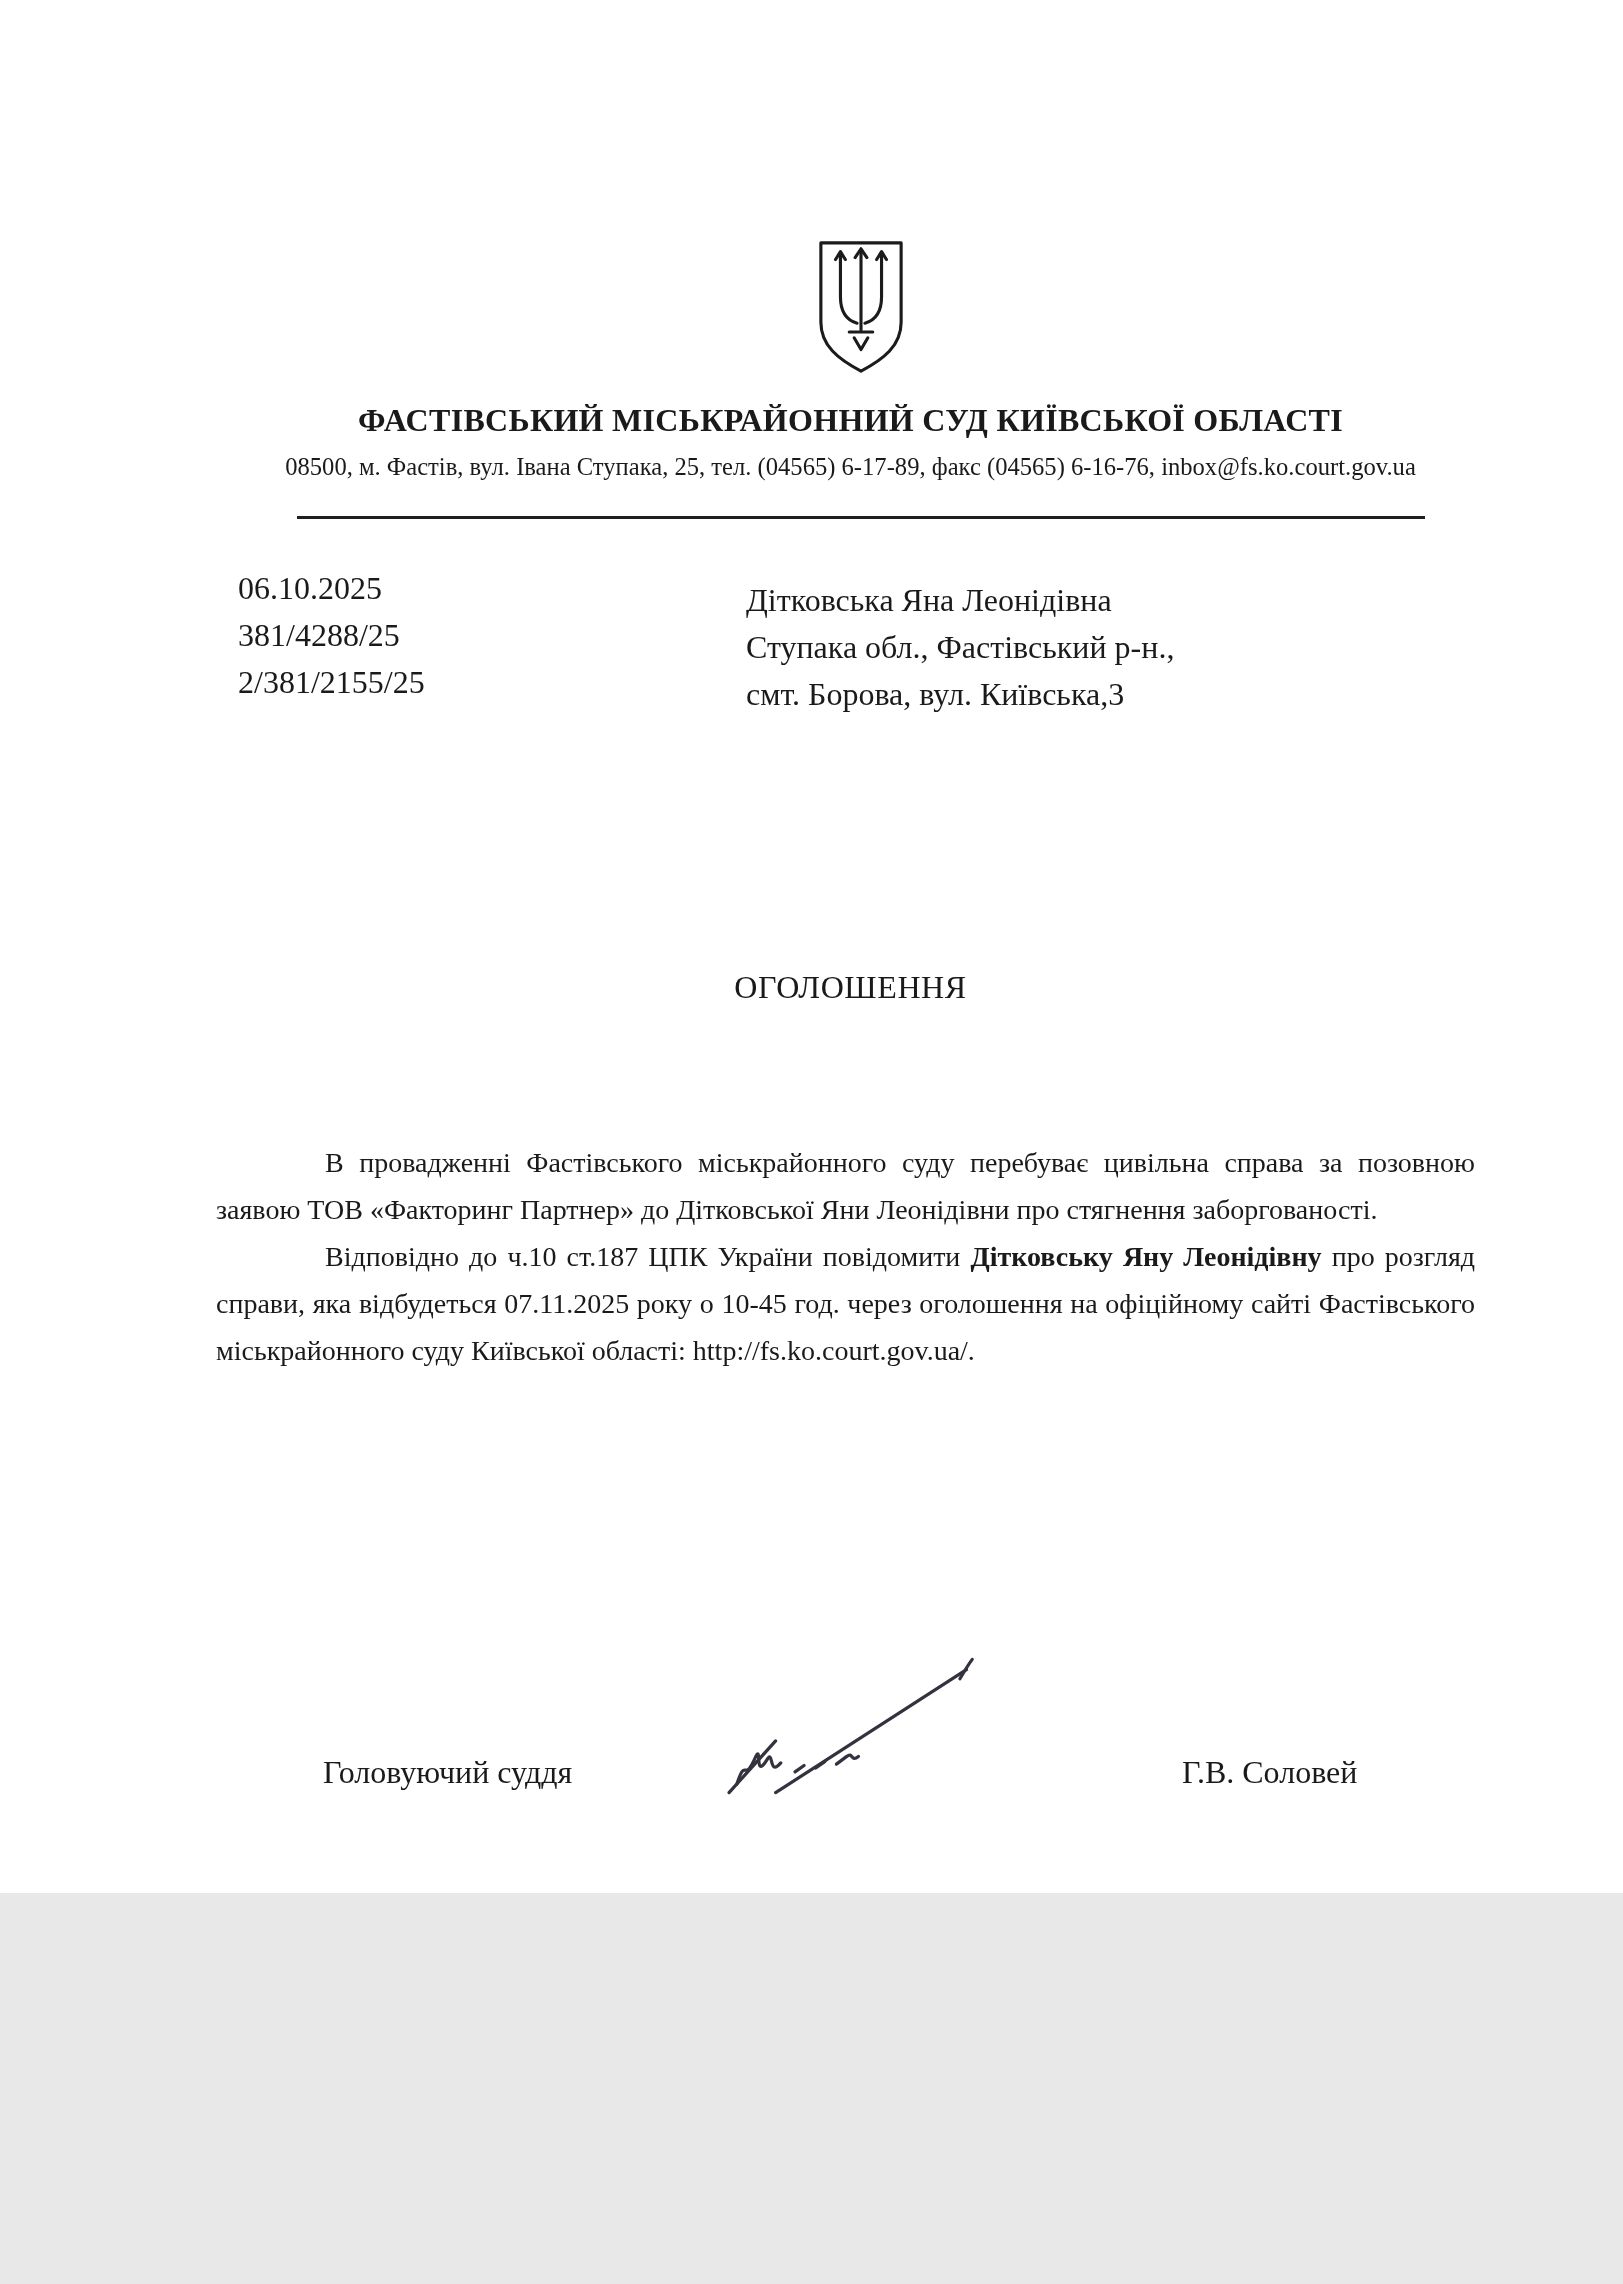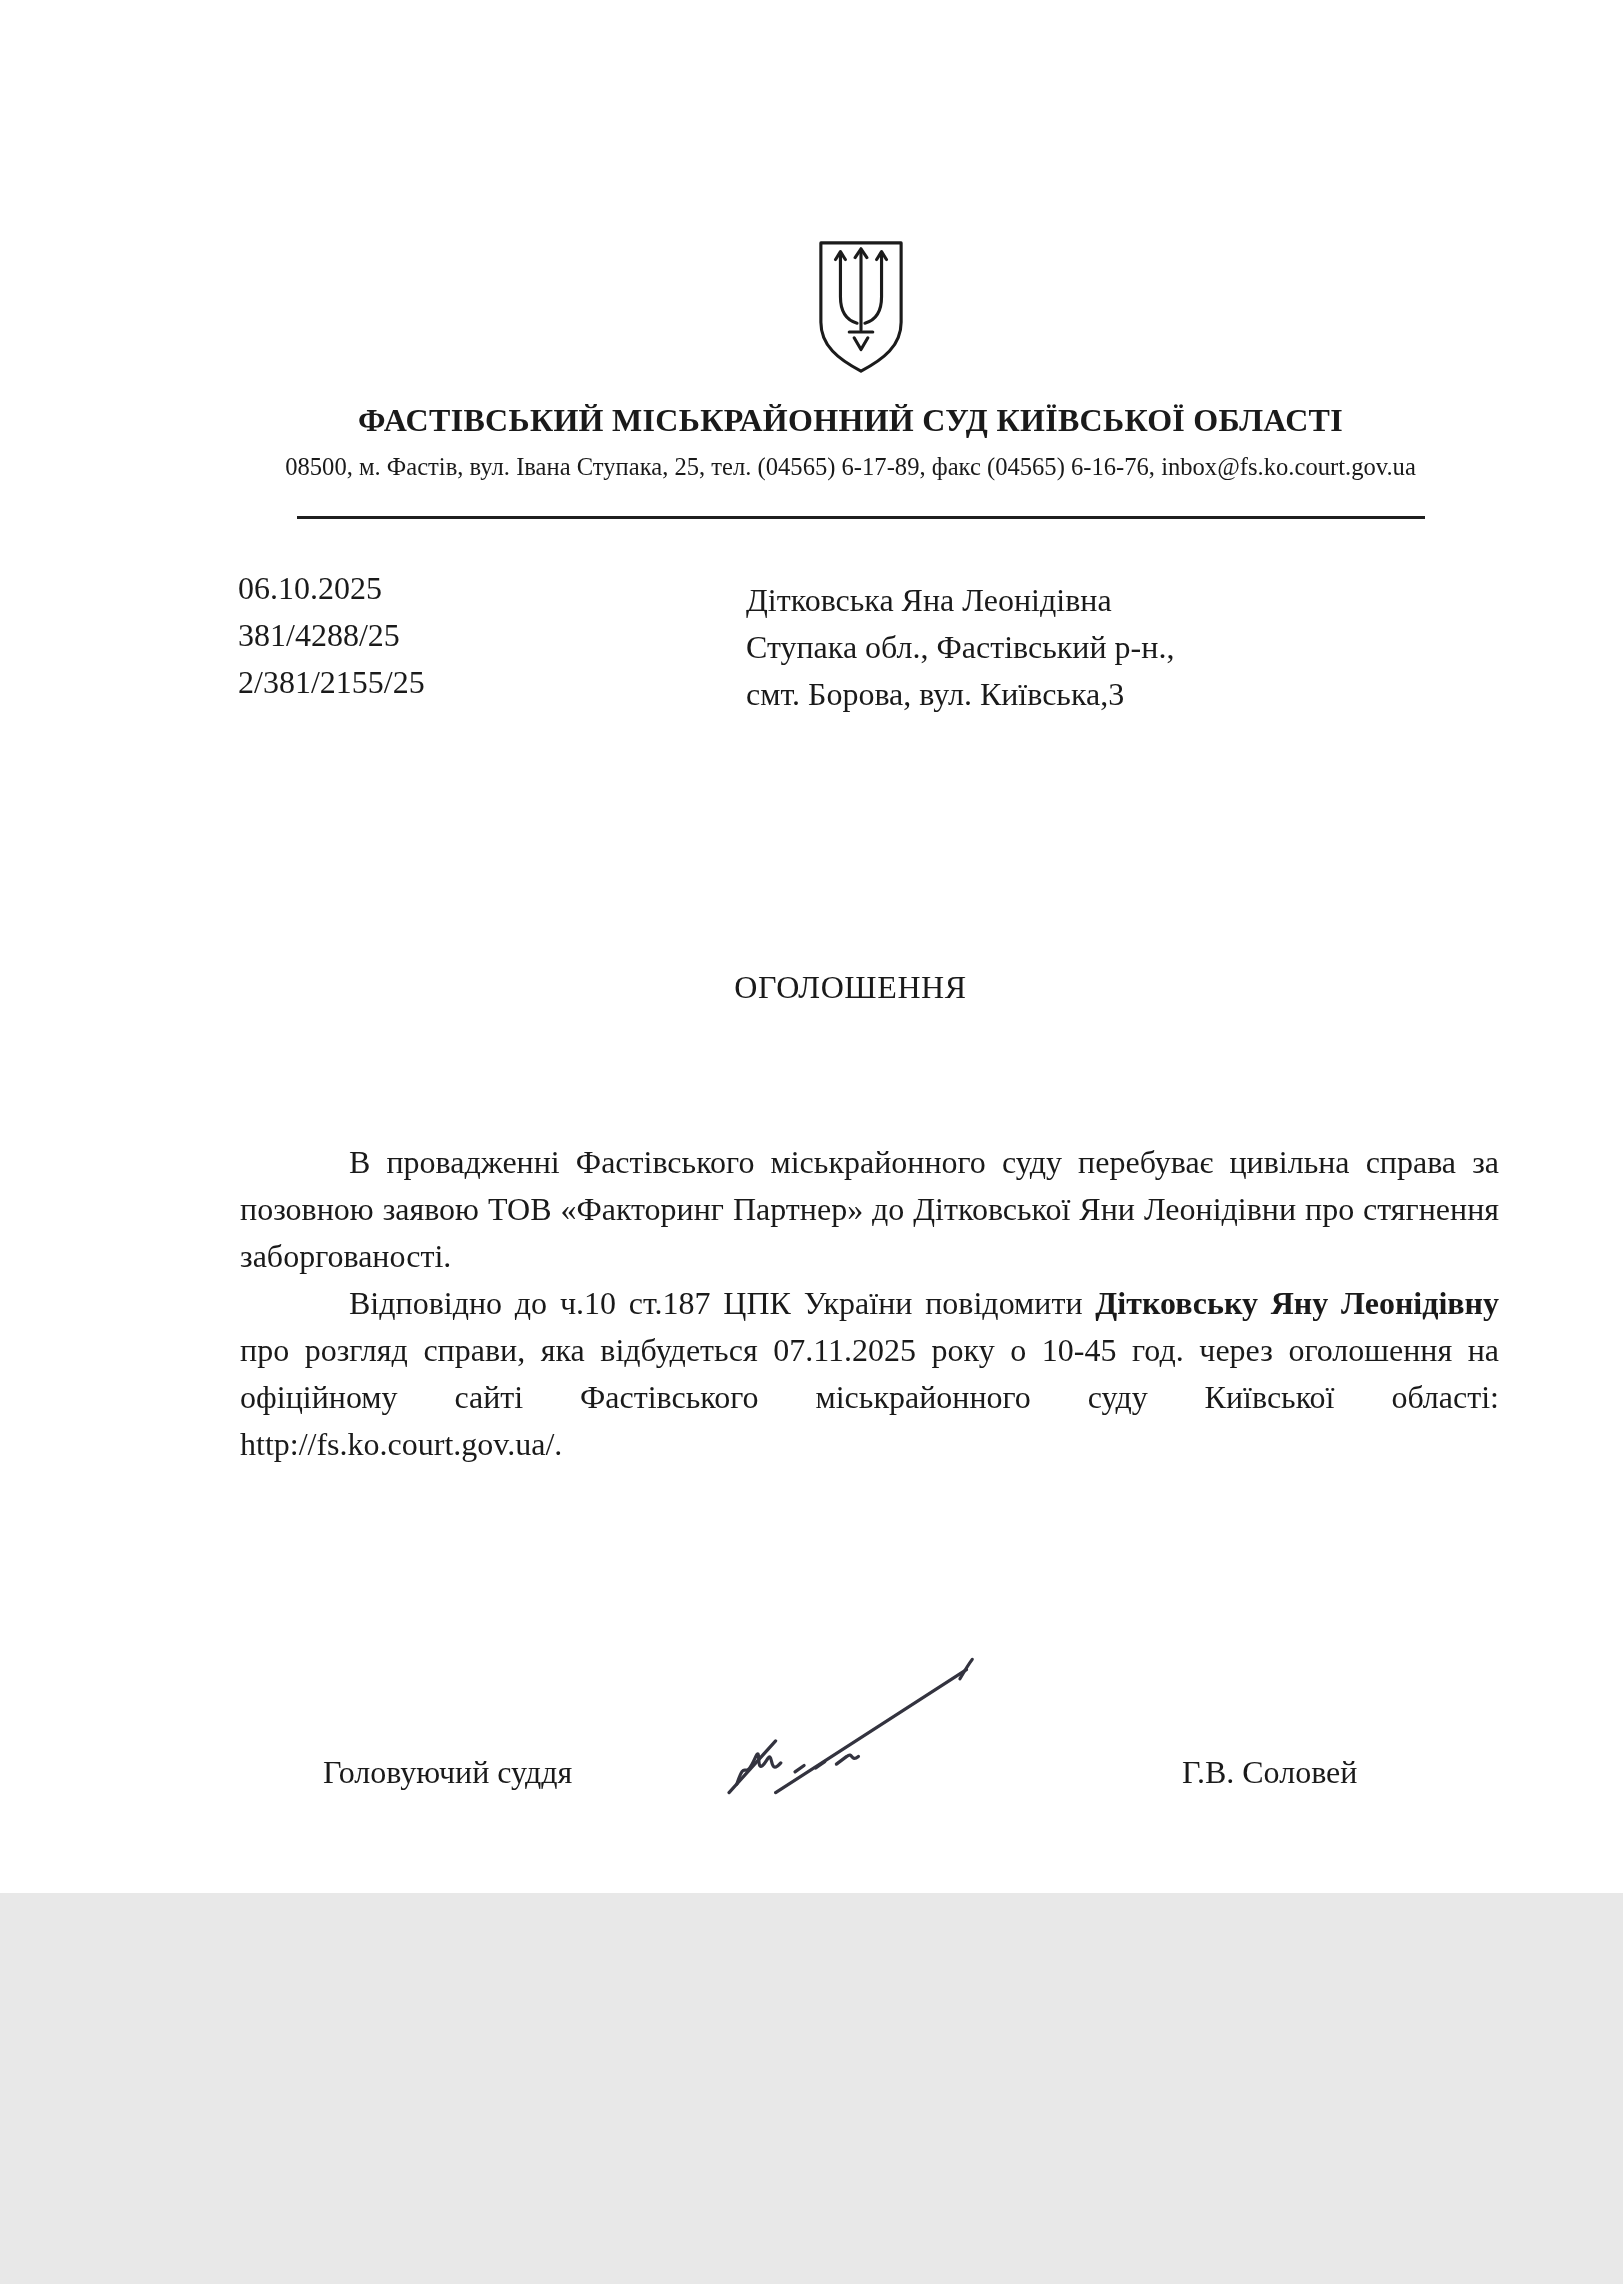--- a/index.html
+++ b/index.html
@@ -86,23 +86,23 @@
     width: 1183px;
     text-align: center;
     font-size: 32px;
     letter-spacing: 0.6px;
   }
 
   
   .doc-body {
     position: absolute;
     top: 1139px;
-    left: 240px;
+    left: 216px;
     width: 1259px;
-    font-size: 32px;
+    font-size: 28px;
     line-height: 47px;
     text-align: justify;
   }
   .doc-body p {
     margin: 0;
     text-indent: 109px;
   }
   .bold-inline { font-weight: bold; }
 
   

